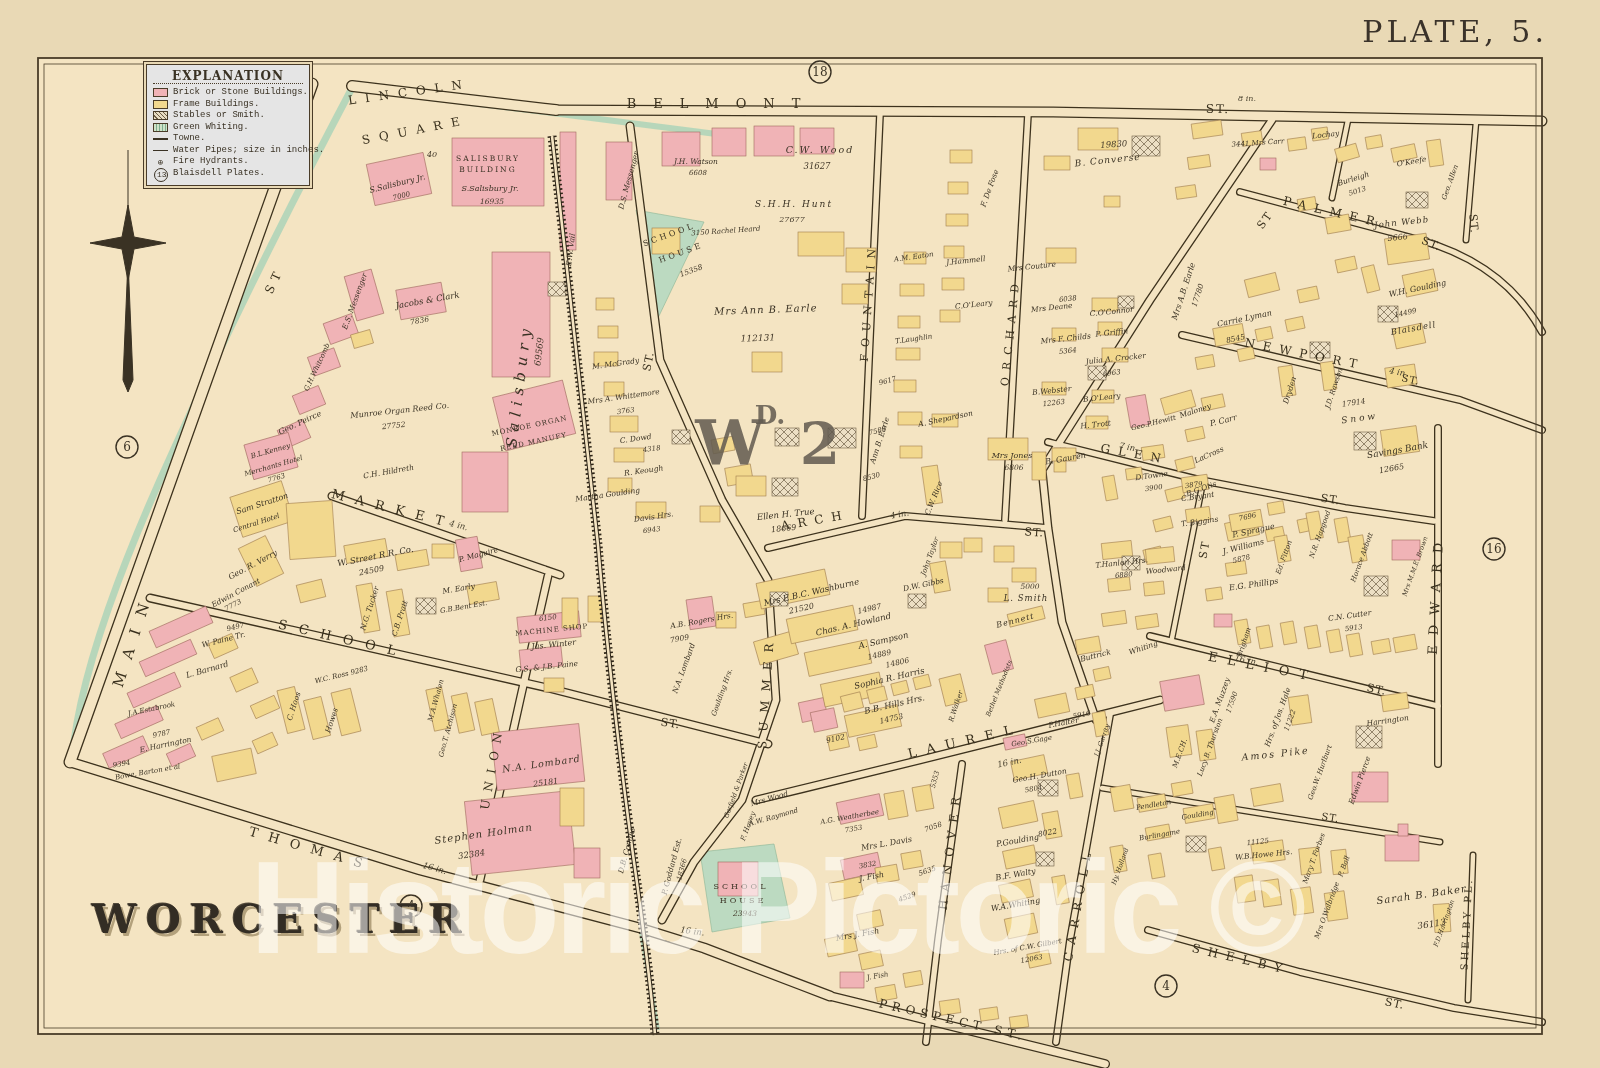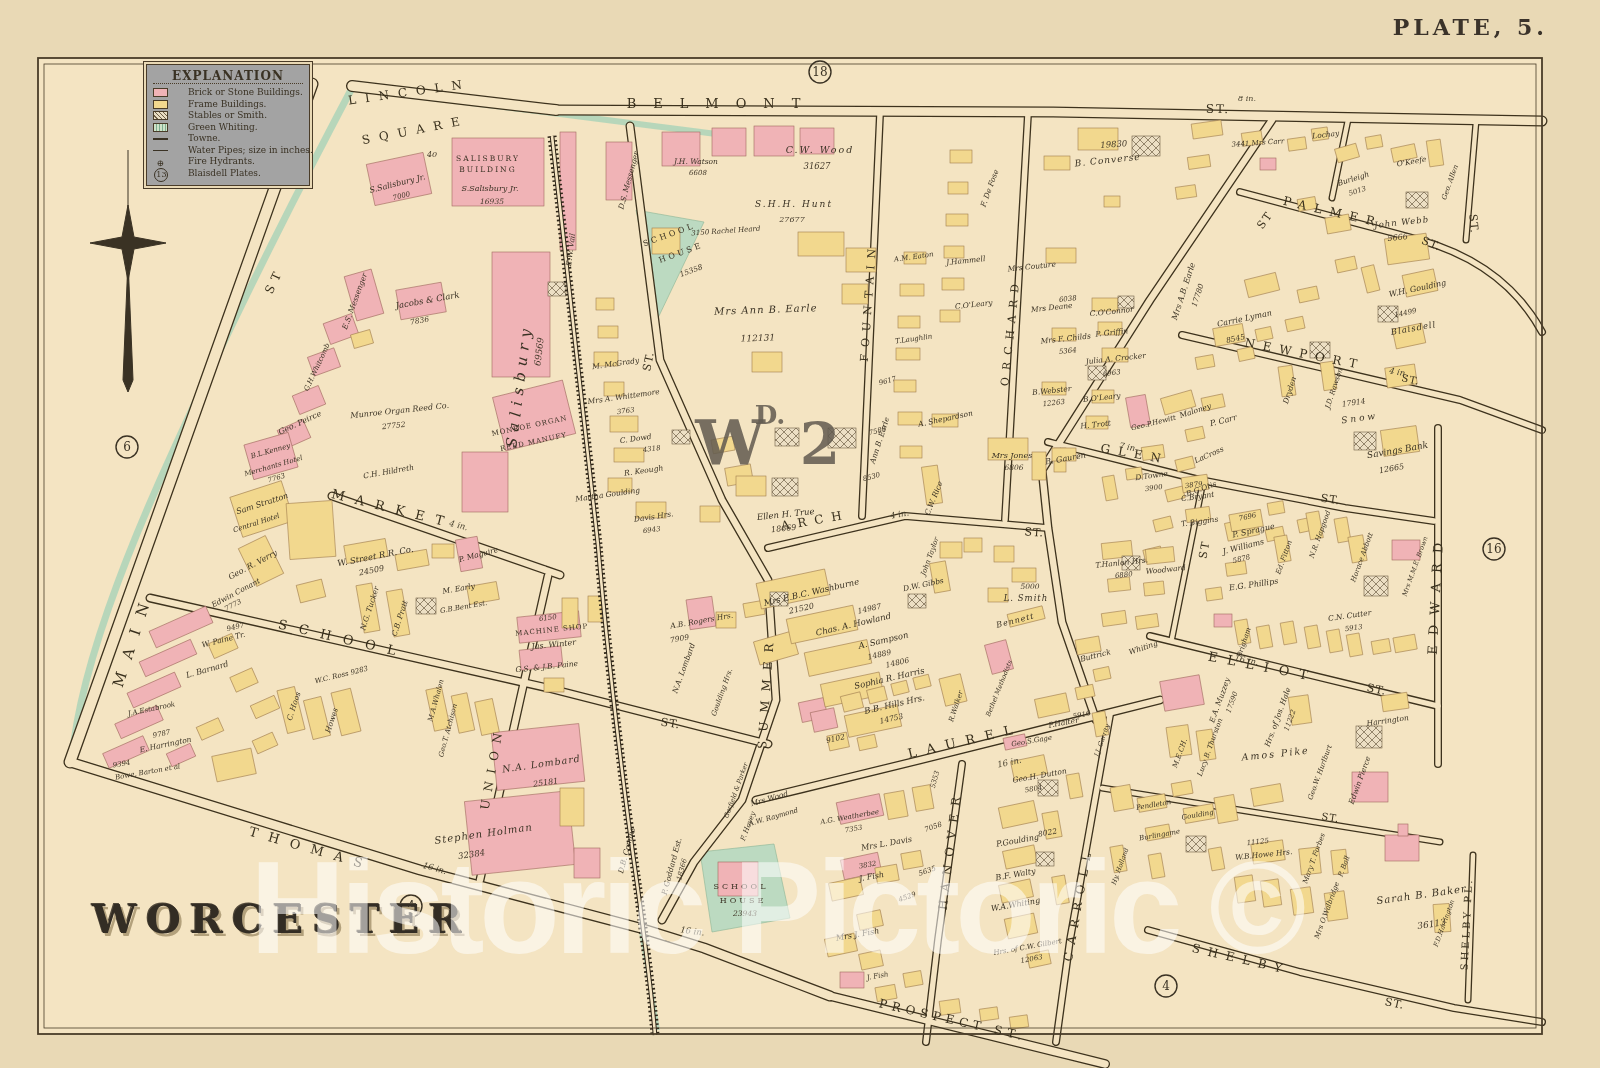--- a/index.html
+++ b/index.html
@@ -15,27 +15,27 @@
   .ml-w{font-family:"DejaVu Serif",serif;font-weight:bold;fill:#615a4f;opacity:.85;}
   .bp{fill:#f0b3b6;stroke:#a06a5f;stroke-width:.6;}
   .by{fill:#f2d88e;stroke:#a07d4e;stroke-width:.6;}
   .bh{fill:url(#xh);stroke:#6f5f45;stroke-width:.6;}
   .rd{fill:none;stroke:#3d321d;stroke-linecap:round;stroke-linejoin:round;}
   .rf{fill:none;stroke:#f4e4c2;stroke-linecap:round;stroke-linejoin:round;}
   .stream{stroke:#a9d3b8;fill:none;opacity:.9;}
   .gy{fill:#b7dac1;opacity:.9;stroke:#7fae90;stroke-width:.6;}
   .pc circle{fill:none;stroke:#3a3224;stroke-width:1.4;}
   .pc text{font-size:12px;fill:#3a3224;}
-  #plate-title{position:absolute;right:52px;top:14px;font-weight:bold;font-size:22px;
+  #plate-title{position:absolute;right:52px;top:14px;font-weight:normal;font-size:30px;
     letter-spacing:4px;color:#3b332a;}
   #legend{position:absolute;left:146px;top:64px;width:150px;border:1px solid #4a3c28;
-    box-shadow:0 0 0 2px #e9d9b5,0 0 0 3px #4a3c28; padding:4px 6px;color:#3a3224;background:#a3a3a3;}
+    box-shadow:0 0 0 2px #e9d9b5,0 0 0 3px #4a3c28; padding:4px 6px;color:#3a3224;background:#e5e5e5;}
   #legend .lg-title{text-align:center;font-size:12px;font-weight:bold;letter-spacing:1px;
     border-bottom:1px dotted #4a3c28;margin-bottom:3px;}
-  .lg-row{display:flex;align-items:center;gap:20px;font-size:9px;line-height:11.5px;white-space:nowrap;}
+  .lg-row{display:flex;align-items:center;gap:5px;font-size:9px;line-height:11.5px;white-space:nowrap;font-family:Liberation Mono, monospace;}
   .sw{display:inline-block;width:13px;height:7px;border:1px solid #4a3c28;flex:0 0 auto;}
   .sw-brick{background:#f0b3b6;} .sw-frame{background:#f2d88e;}
   .sw-stable{background:repeating-linear-gradient(45deg,#e9ddc3 0 2px,#6f5f45 2px 3px);}
   .sw-green{background:repeating-linear-gradient(90deg,#cfe3c8 0 2px,#7fae90 2px 3px);}
   .sw-line{height:0;border:none;border-top:2px solid #3a3224;width:15px;}
   .sw-pipe{height:0;border:none;border-top:1px solid #3a3224;width:15px;}
   .sw-hyd{border:none;font-size:9px;width:15px;text-align:center;}
   .sw-plate{border:none;width:15px;height:13px;text-align:center;}
   .sw-plate span{display:inline-block;width:12px;height:12px;border:1px solid #3a3224;
     border-radius:50%;font-size:8px;line-height:12px;text-align:right;}

